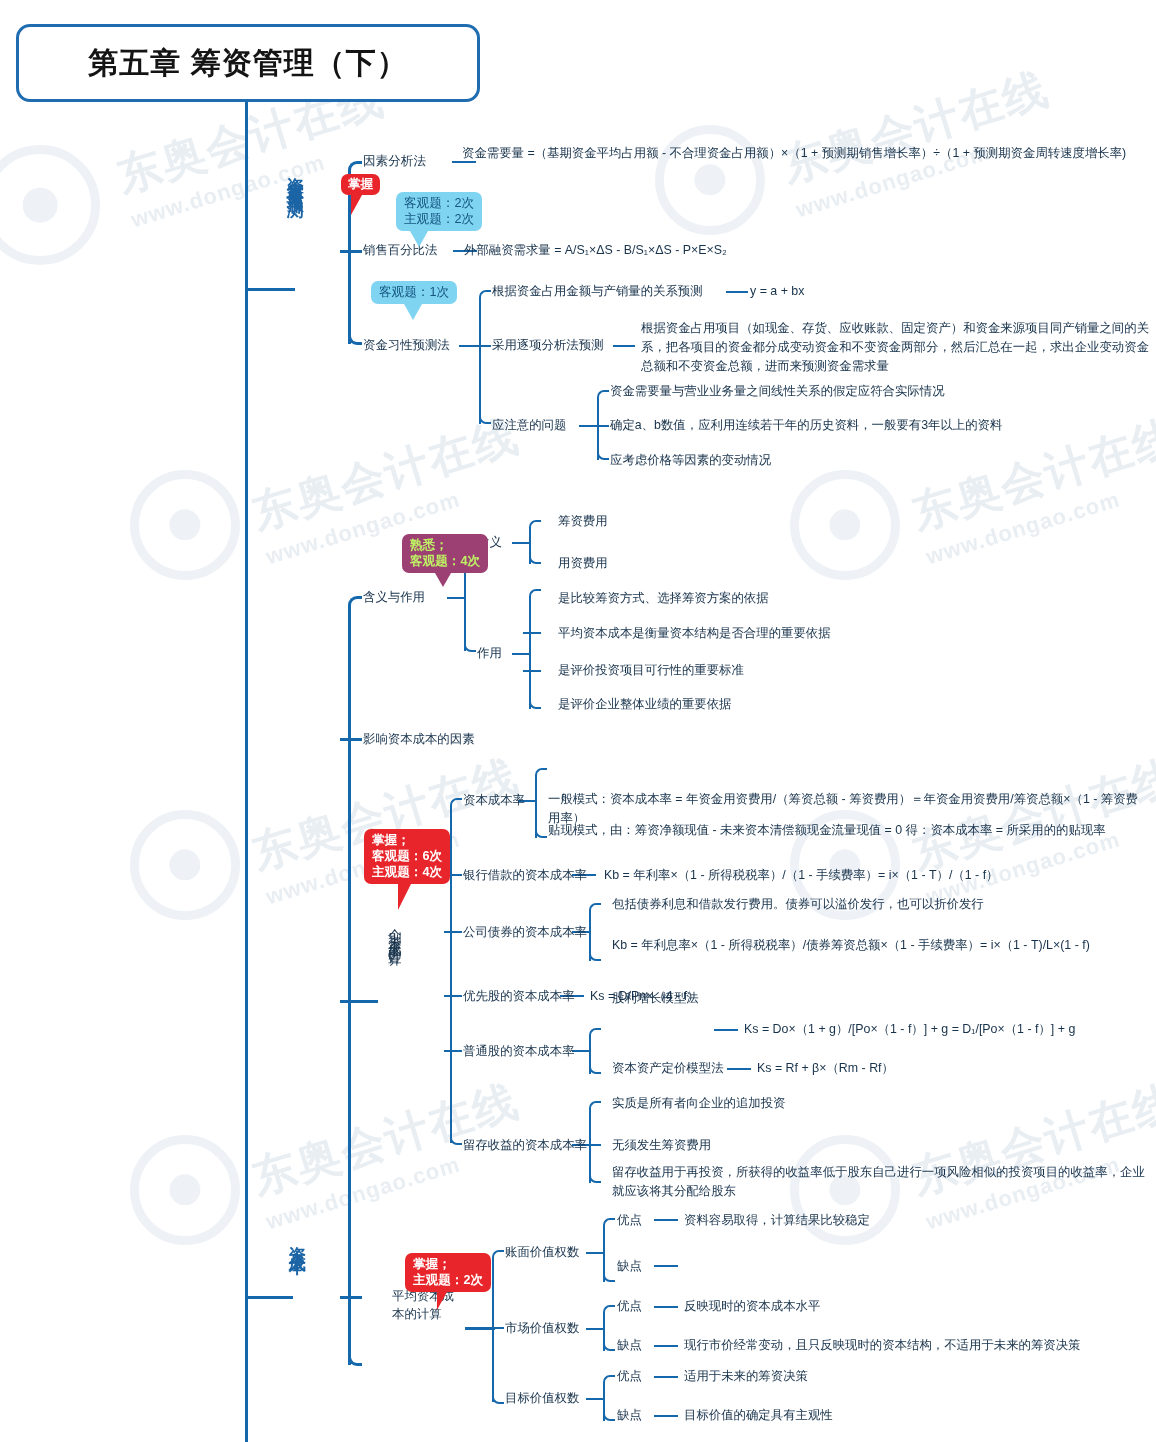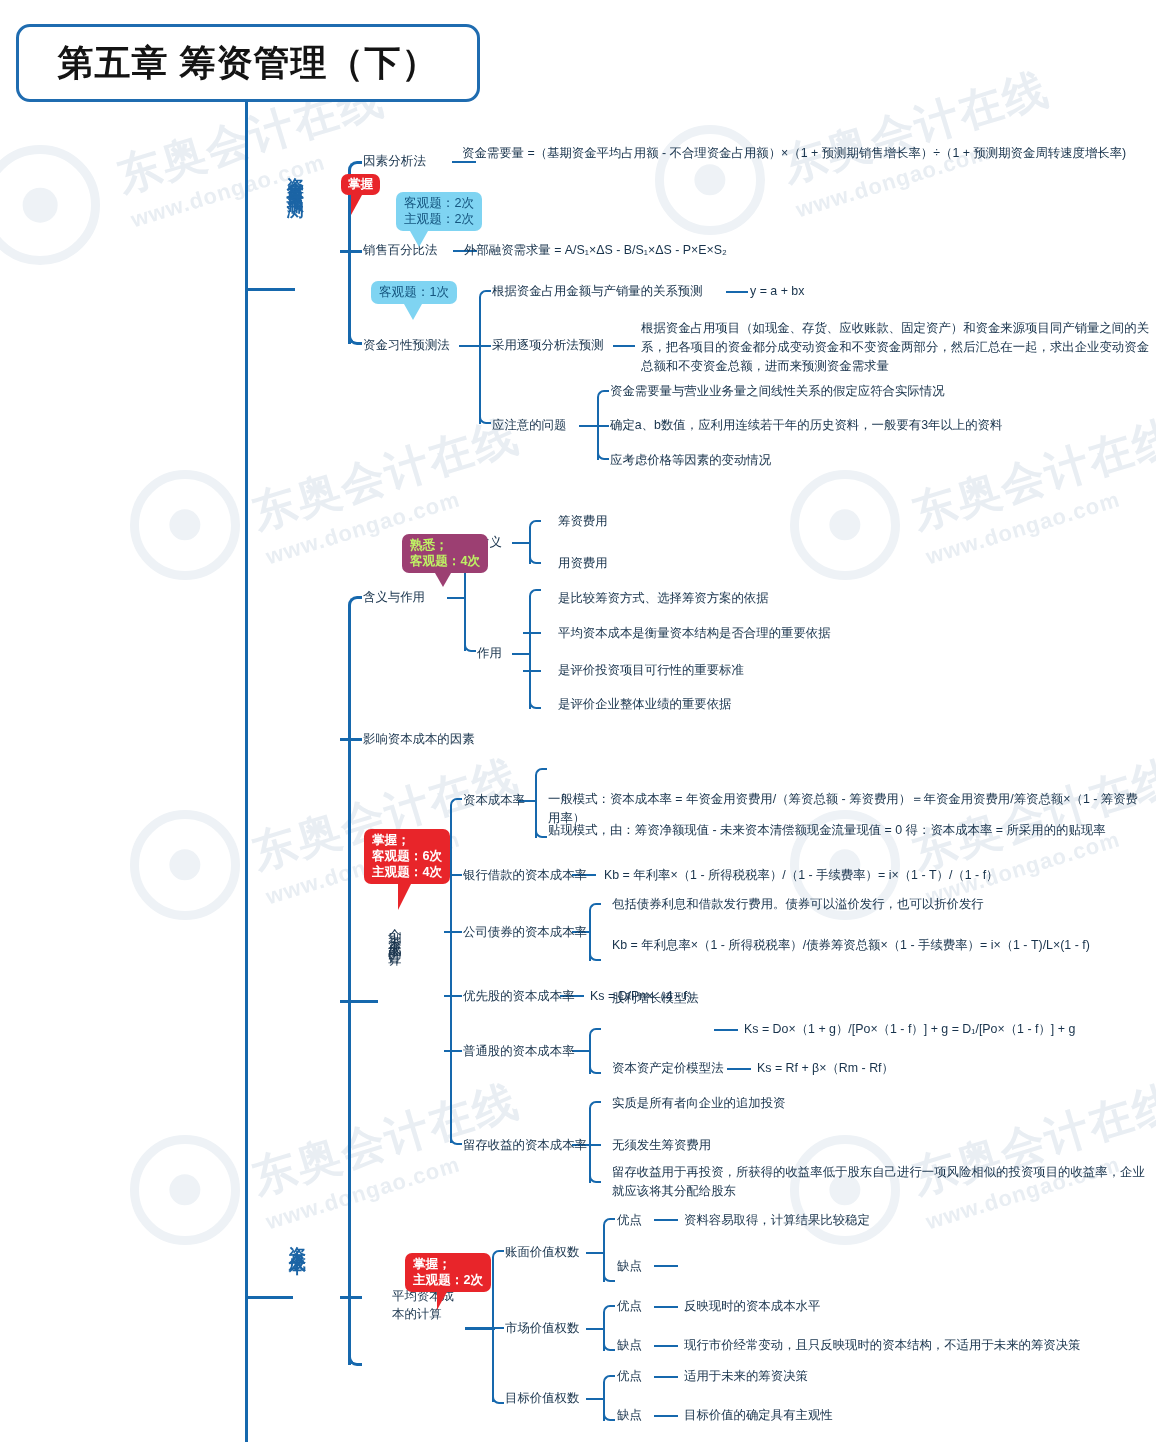--- a/index.html
+++ b/index.html
@@ -23,21 +23,21 @@
               background:#eef2f6; border-radius:50%; transform:translate(-50%,-50%); display:block;}
 
   
   #title-box{
     position:absolute; left:16px; top:24px; width:464px; height:78px;
     border:3px solid #1f6cb0; border-radius:14px; background:#fff;
     display:flex; align-items:center; justify-content:center;
     z-index:6;
   }
   #title-box span{
-    font-size:36px; font-weight:bold; color:#141414; letter-spacing:1px;
+    font-size:30px; font-weight:bold; color:#141414; letter-spacing:1px;
     font-family:"Liberation Sans","DejaVu Sans",sans-serif;
   }
 
   
   .ln { position:absolute; background:#1668ad; z-index:2; }
   .lnv { width:3px; }
   .lnh { height:3px; }
   .lnv.thin { width:2px; }
   .lnh.thin { height:2px; }
 

